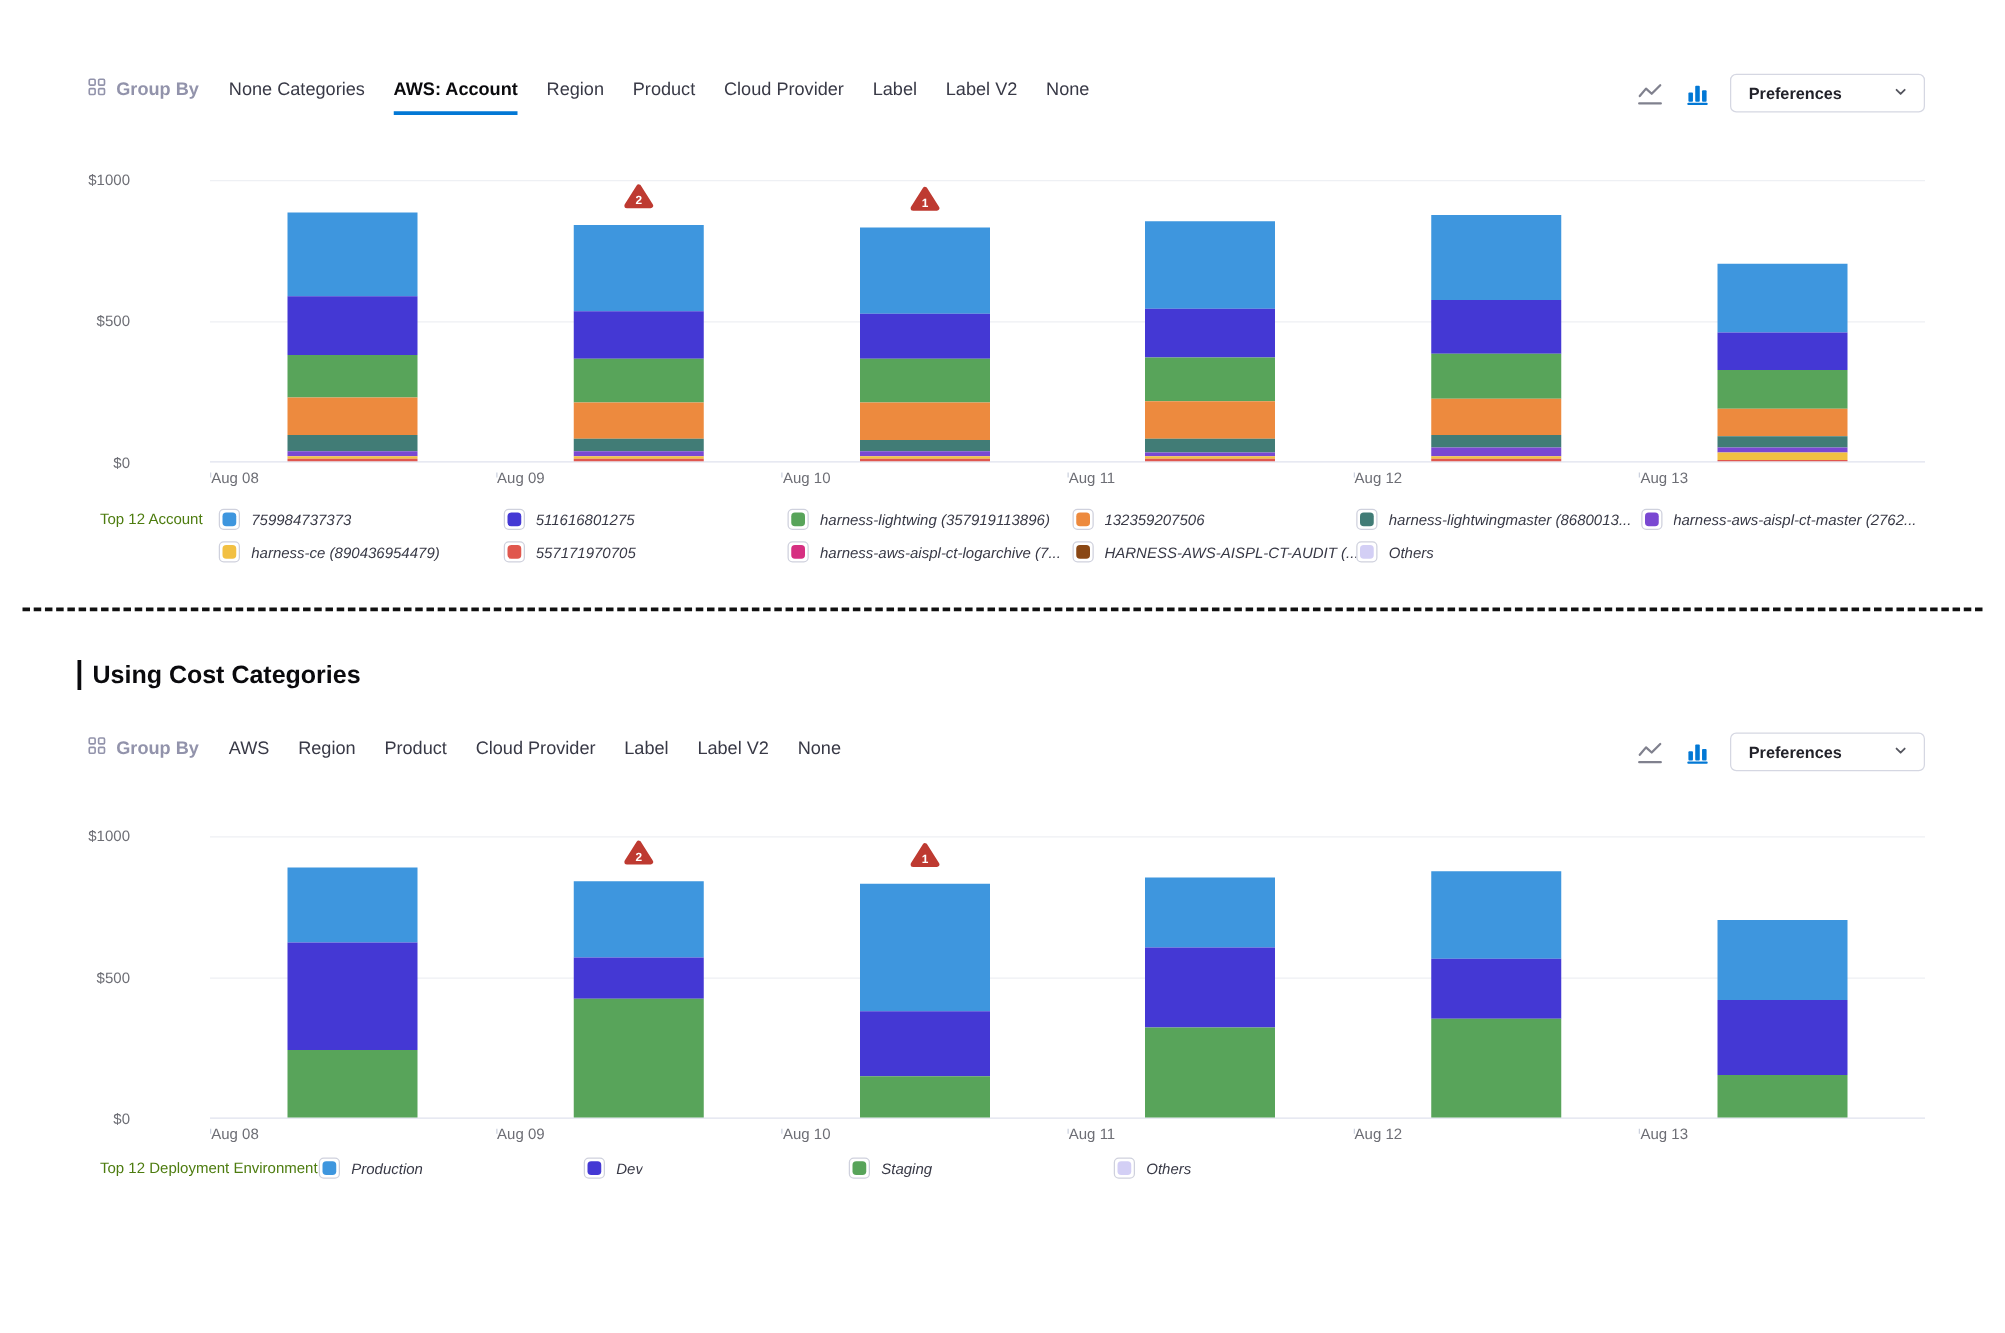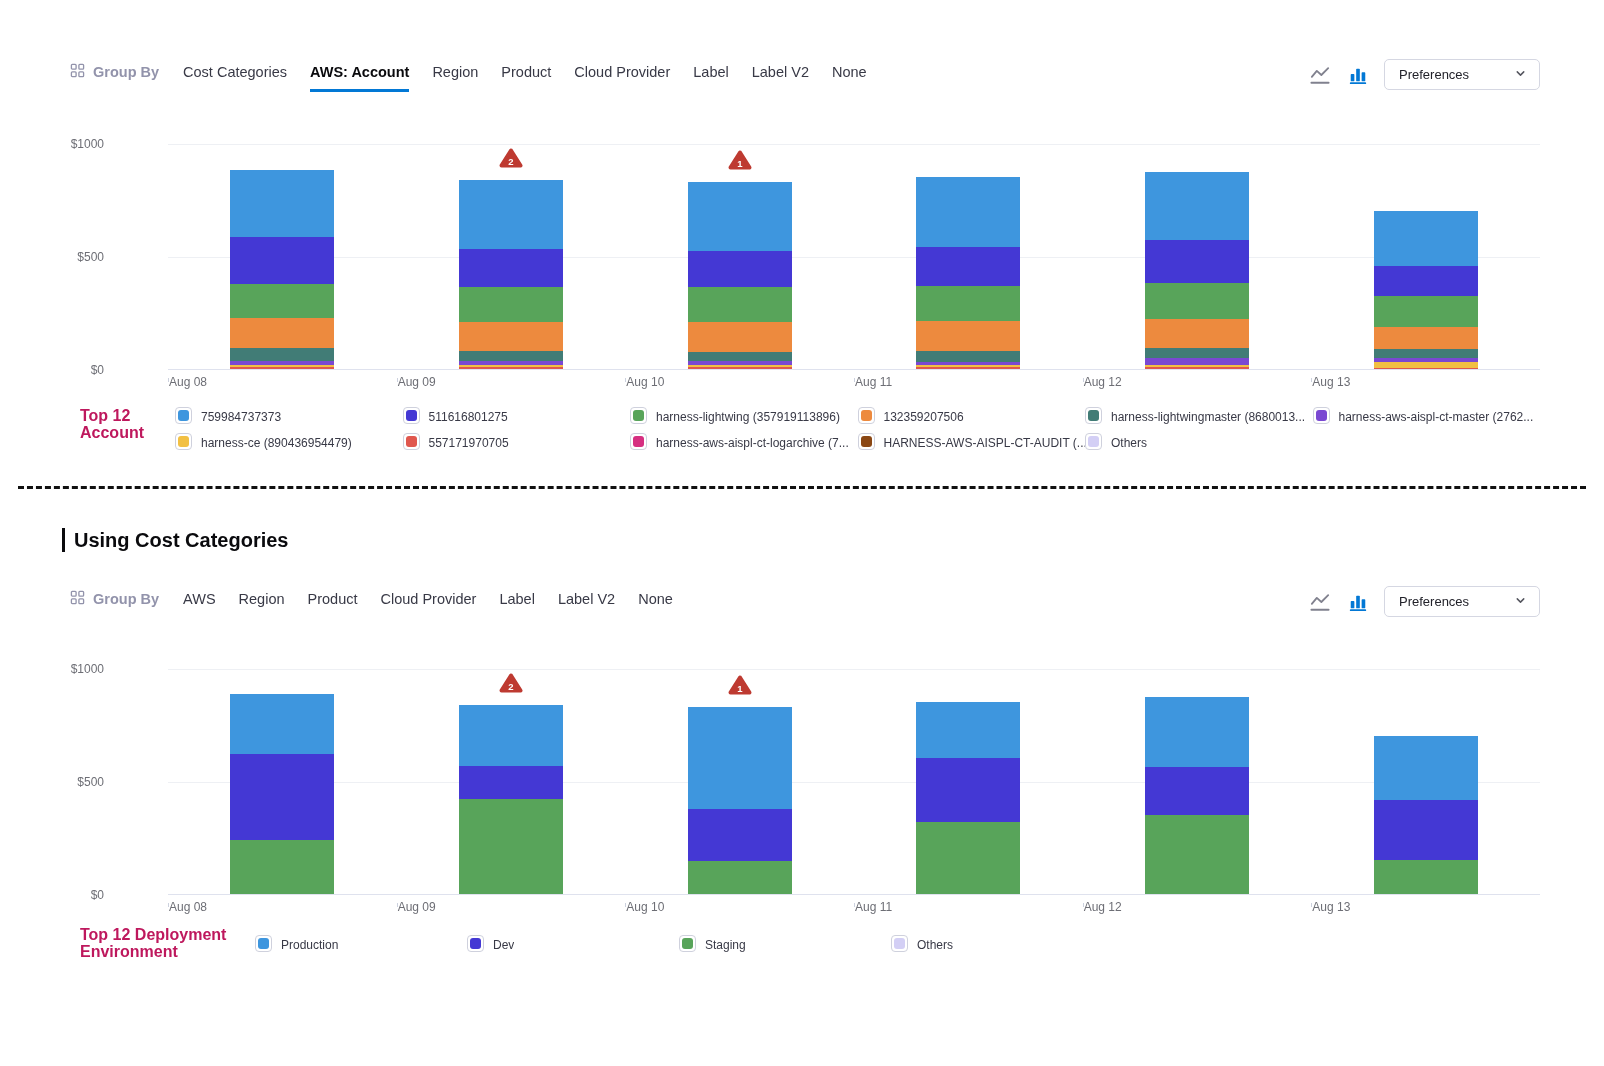--- a/index.html
+++ b/index.html
@@ -19,48 +19,48 @@
   .toolbar{ display:flex; align-items:flex-end; height:32px; }
   .groupby{ display:flex; align-items:center; gap:8px; color:#9293ab; font-size:14.5px; font-weight:600; padding:0 0 11px 8px; margin-right:24px; }
   .tabs{ display:flex; align-items:flex-end; gap:23px; }
   .tab{ font-size:14.5px; font-weight:500; color:#383946; padding-bottom:9px; border-bottom:3px solid transparent; cursor:pointer; white-space:nowrap; }
   .tab.active{ color:#0a0a0d; font-weight:700; border-bottom-color:#0278d5; }
   .toolbar-right{ margin-left:auto; display:flex; align-items:center; gap:14px; padding-bottom:2px; }
   .icon-btn{ width:24px; height:24px; display:inline-flex; align-items:center; justify-content:center; cursor:pointer; }
   .prefs{
     width:156px; height:31px; background:#fff; border:1px solid #d5d7e2; border-radius:5px;
     display:flex; align-items:center; justify-content:space-between; padding:0 12px 0 14px;
-    font-family:inherit; font-size:13px; font-weight:400; color:#22222a; cursor:pointer;
+    font-family:inherit; font-size:13px; font-weight:700; color:#22222a; cursor:pointer;
   }
   
   .chart{ display:flex; margin-top:52px; }
   .chart.c2{ margin-top:50px; }
   .yaxis{ width:106px; position:relative; }
   .ylab{ position:absolute; right:64px; transform:translateY(-50%); font-size:12px; color:#6d6e75; white-space:nowrap; }
   .plot{ flex:1; position:relative; height:226px; border-bottom:1px solid #dfe2ee; }
   .gridline{ position:absolute; left:0; right:0; height:1px; background:#eef0f4; }
   .slots{ position:absolute; inset:0; display:flex; }
   .slot{ flex:1; position:relative; }
   .bar{ position:absolute; bottom:0; left:50%; transform:translateX(-50%); width:104px; display:flex; flex-direction:column-reverse; }
   .seg{ width:100%; }
   .badge{ position:absolute; left:50%; transform:translateX(-50%); }
   
   .xaxis{ display:flex; margin-left:106px; }
   .xslot{ flex:1; display:flex; align-items:center; }
   .xtick{ width:1px; height:4px; background:#ccd1de; }
   .xlab{ margin-top:5px; font-size:12px; color:#6d6e75; }
   
   .legend{ display:flex; margin-top:18px; padding-left:18px; }
-  .legend-title{ font-size:16px; font-weight:700; color:#be185d; line-height:17px; }
+  .legend-title{ font-size:12px; font-weight:400; color:#4d7c0f; line-height:17px; }
   .legend.s1 .legend-title{ width:95px; }
   .legend.s2 .legend-title{ width:175px; }
   .legend-grid{ flex:1; display:grid; row-gap:9px; align-content:center; }
   .legend.s1 .legend-grid{ grid-template-columns:repeat(6,1fr); }
   .legend.s2 .legend-grid{ grid-template-columns:repeat(4,212px); }
-  .li{ display:flex; align-items:flex-end; gap:9px; cursor:pointer; min-width:0; }
+  .li{ display:flex; align-items:center; gap:9px; cursor:pointer; min-width:0;font-style:italic; }
   .sw{ width:17px; height:17px; border:1px solid #cfd1dd; border-radius:4px; background:#fff; display:inline-flex; align-items:center; justify-content:center; flex:none; }
   .swi{ width:11px; height:11px; border-radius:3px; }
   .lt{ font-size:12px; color:#383946; white-space:nowrap; overflow:hidden; }
   
   .separator{ border:none; border-top:3px dashed #111; margin:36px -46px 0 -44px; }
   .mt2{ margin-top:38px; }
   .legend.s2{ margin-top:12px; }
 </style>
 </head>
 <body>
@@ -73,21 +73,21 @@
         <svg width="15" height="15" viewBox="0 0 16 16" fill="none" stroke="#9293ab" stroke-width="1.4">
           <rect x="1.5" y="1.5" width="5" height="5" rx="1"></rect>
             <rect x="9.5" y="1.5" width="5" height="5" rx="1"></rect>
           <rect x="1.5" y="9.5" width="5" height="5" rx="1"></rect>
             <rect x="9.5" y="9.5" width="5" height="5" rx="1"></rect>
         </svg>
       </span>
       <span>Group By</span>
     </div>
     <nav class="tabs">
-        <span class="tab">Cost Categories</span>
+        <span class="tab">None Categories</span>
         <span class="tab active">AWS: Account</span>
         <span class="tab">Region</span>
         <span class="tab">Product</span>
         <span class="tab">Cloud Provider</span>
         <span class="tab">Label</span>
         <span class="tab">Label V2</span>
         <span class="tab">None</span>
       </nav>
     <div class="toolbar-right">
       <span class="icon-btn">

